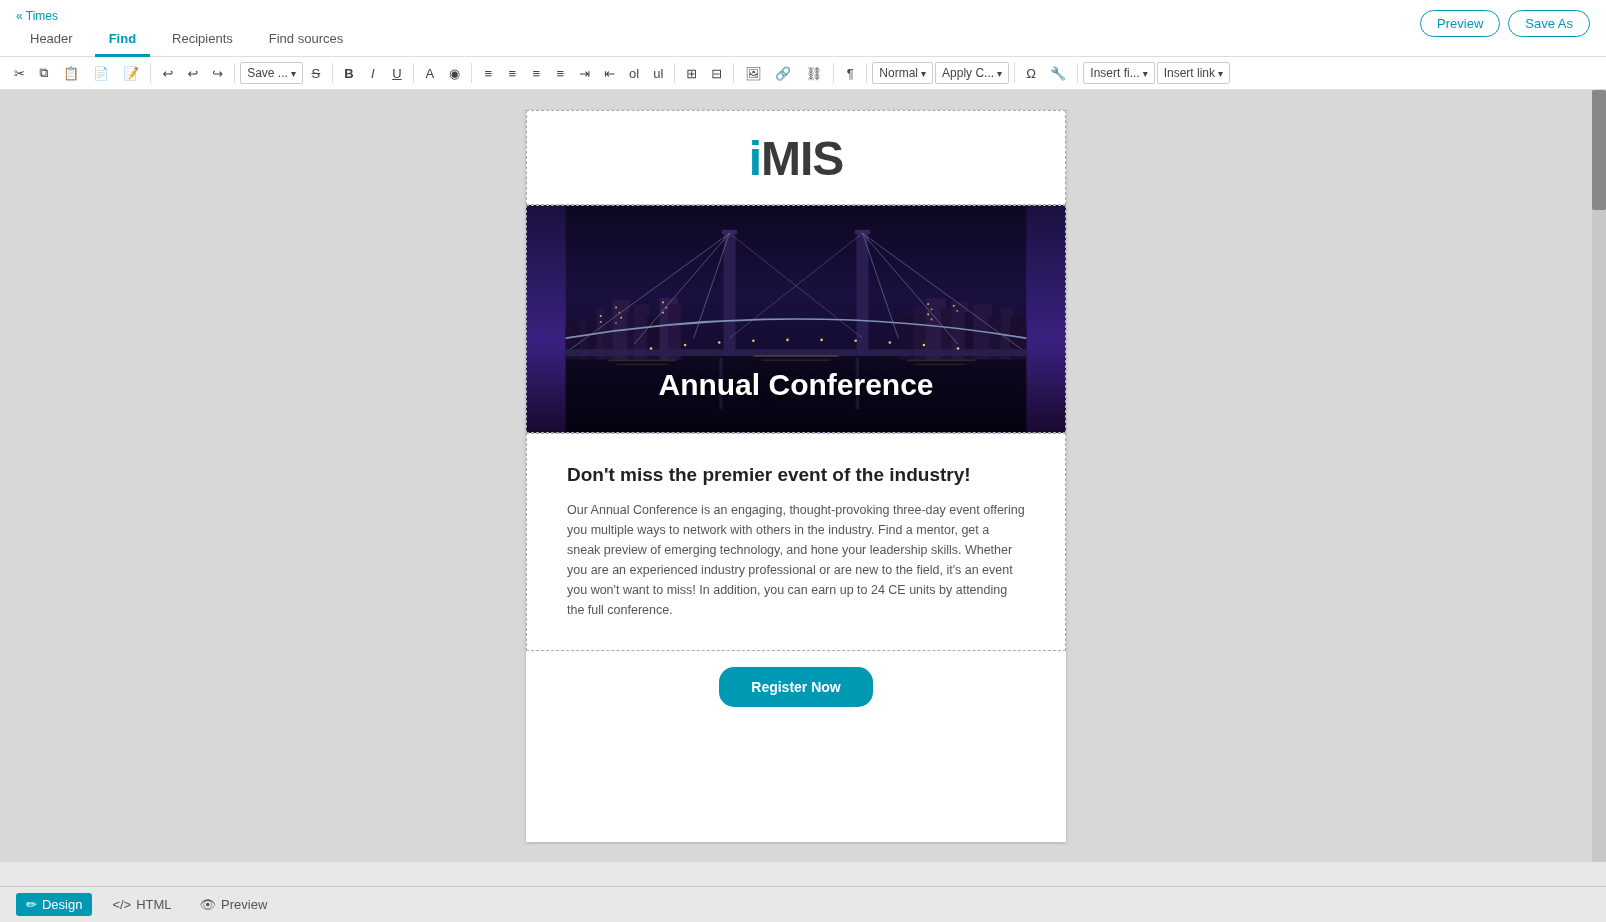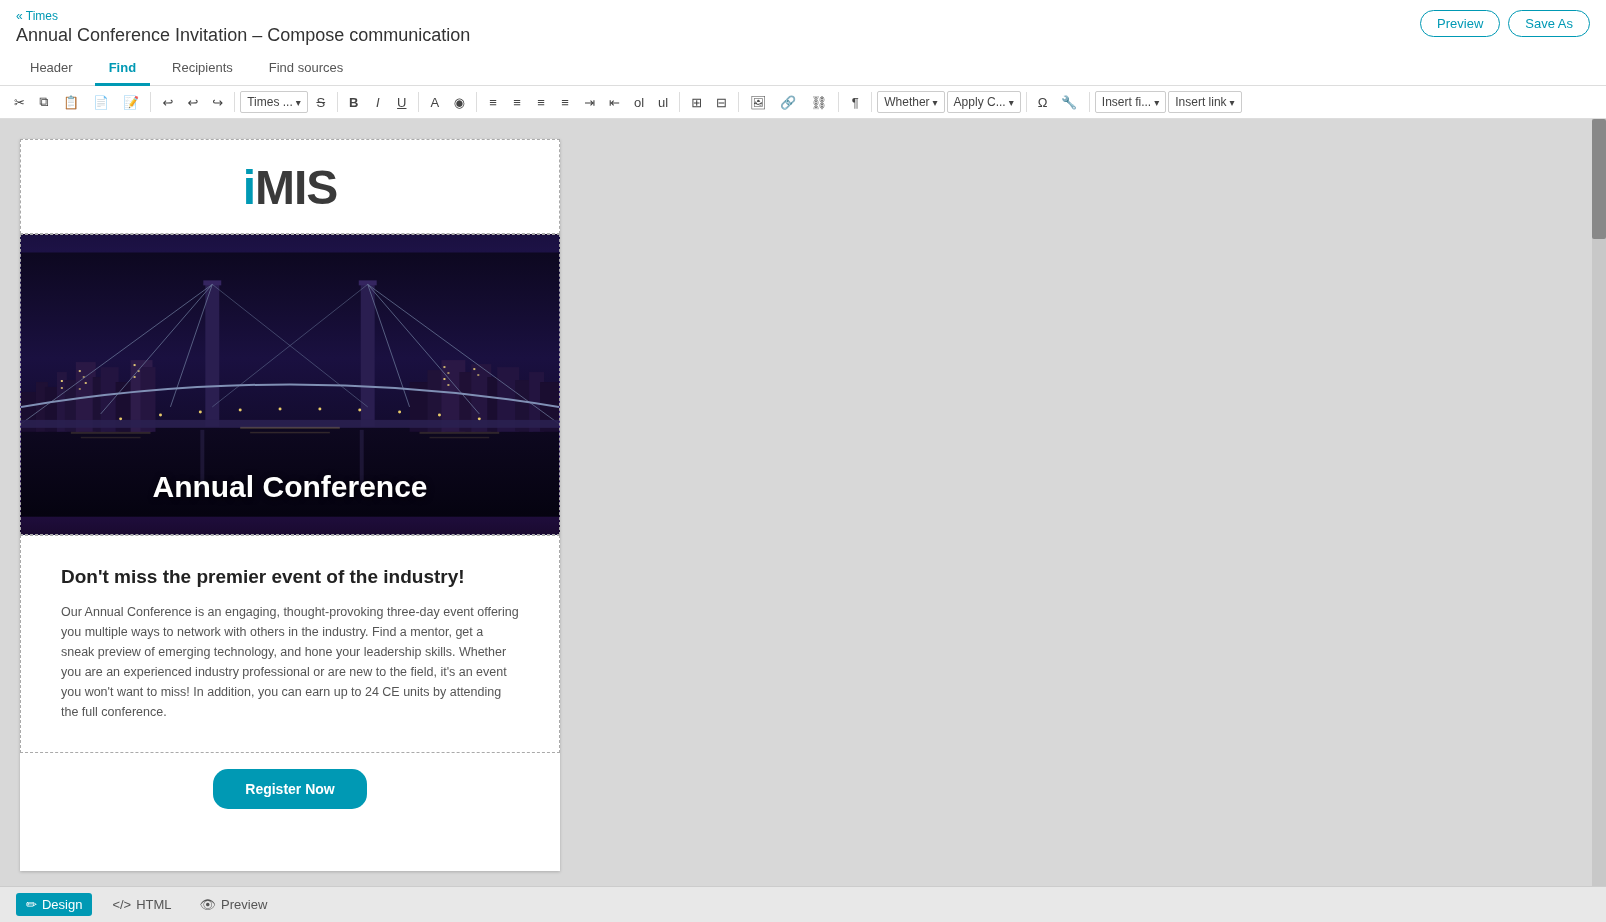--- a/index.html
+++ b/index.html
@@ -106,21 +106,21 @@
       display: flex;
       height: calc(922px - 150px);
       background: #d8d8d8;
       overflow: hidden;
     }
     .editor-canvas {
       flex: 1;
       overflow-y: auto;
       padding: 20px;
       display: flex;
-      justify-content: flex-start;
+      justify-content: center;
     }
     .email-body {
       background: #fff;
       width: 540px;
       min-height: 700px;
       box-shadow: 0 1px 3px rgba(0,0,0,0.2);
     }
 
     
     .email-logo {
@@ -138,21 +138,21 @@
       display: inline-block;
       position: relative;
     }
     .imis-logo .i-accent {
       color: #0099b4;
     }
 
     
     .conference-img {
       width: 100%;
-      height: 301px;
+      height: 228px;
       position: relative;
       overflow: hidden;
       background: linear-gradient(180deg, #1a1040 0%, #2a1a60 30%, #3a2080 60%, #1a0a30 100%);
       border: 1.5px dashed #aaa;
       padding-left: 44px;
     }
     .bridge-svg { position: absolute; top: 0; left: 0; width: 100%; height: 100%; }
     .conference-overlay-text {
       position: absolute;
       bottom: 30px;
@@ -246,21 +246,20 @@
       color: #fff;
       border-radius: 3px;
       padding: 4px 10px;
     }
   </style>
 </head>
 <body>
 
 <div class="top-bar">
   <div class="back-link">Times</div>
-  <div class="page-title">Annual Conference Invitation – Compose communication</div>
   <div class="top-actions">
     <button>Preview</button>
     <button>Save As</button>
   </div>
   
   <div class="tabs">
     <div class="tab">Header</div>
     <div class="tab active">Find</div>
     <div class="tab">Recipients</div>
     <div class="tab">Find sources</div>
@@ -272,21 +271,21 @@
   <button class="toolbar-btn" title="Cut">✂</button>
   <button class="toolbar-btn" title="Copy">⧉</button>
   <button class="toolbar-btn" title="Paste">📋</button>
   <button class="toolbar-btn" title="Paste as text">📄</button>
   <button class="toolbar-btn" title="Paste from Word">📝</button>
   <div class="toolbar-divider"></div>
   <button class="toolbar-btn" title="Undo">↩</button>
   <button class="toolbar-btn" title="Undo">↩</button>
   <button class="toolbar-btn" title="Redo">↪</button>
   <div class="toolbar-divider"></div>
-  <div class="toolbar-dropdown">Times ...</div>
+  <div class="toolbar-dropdown">Save ...</div>
   <button class="toolbar-btn" title="Strikethrough">
       <s>S</s>
     </button>
   <div class="toolbar-divider"></div>
   <button class="toolbar-btn" title="Bold">
       <strong>B</strong>
     </button>
   <button class="toolbar-btn" title="Italic">
       <em>I</em>
     </button>
@@ -308,21 +307,21 @@
   <div class="toolbar-divider"></div>
   <button class="toolbar-btn" title="Table">⊞</button>
   <button class="toolbar-btn" title="Table Properties">⊟</button>
   <div class="toolbar-divider"></div>
   <button class="toolbar-btn" title="Image">🖼</button>
   <button class="toolbar-btn" title="Link">🔗</button>
   <button class="toolbar-btn" title="Unlink">⛓</button>
   <div class="toolbar-divider"></div>
   <button class="toolbar-btn" title="Paragraph">¶</button>
   <div class="toolbar-divider"></div>
-  <div class="toolbar-dropdown">Whether</div>
+  <div class="toolbar-dropdown">Normal</div>
   <div class="toolbar-dropdown">Apply C...</div>
   <div class="toolbar-divider"></div>
   <button class="toolbar-btn" title="Special Character">Ω</button>
   <button class="toolbar-btn" title="Tools">🔧</button>
   <div class="toolbar-divider"></div>
   <div class="toolbar-dropdown">Insert fi...</div>
   <div class="toolbar-dropdown">Insert link</div>
 </div>
 
 <div class="editor-area">

